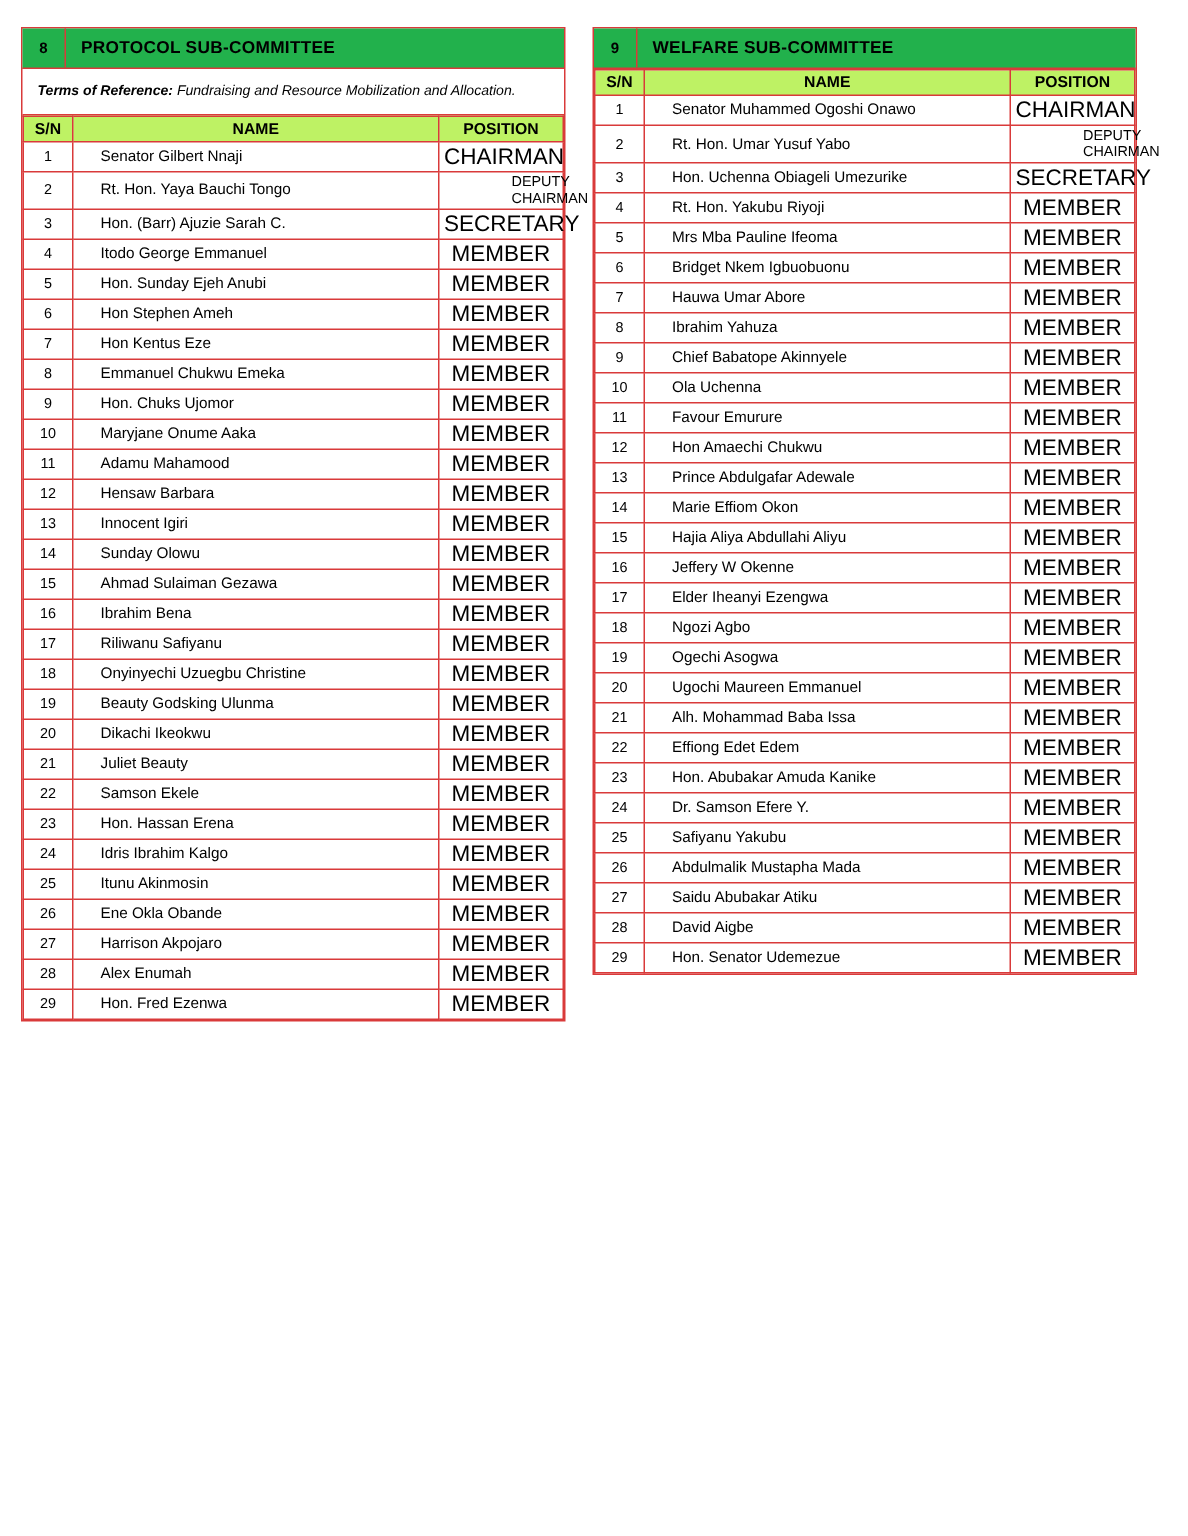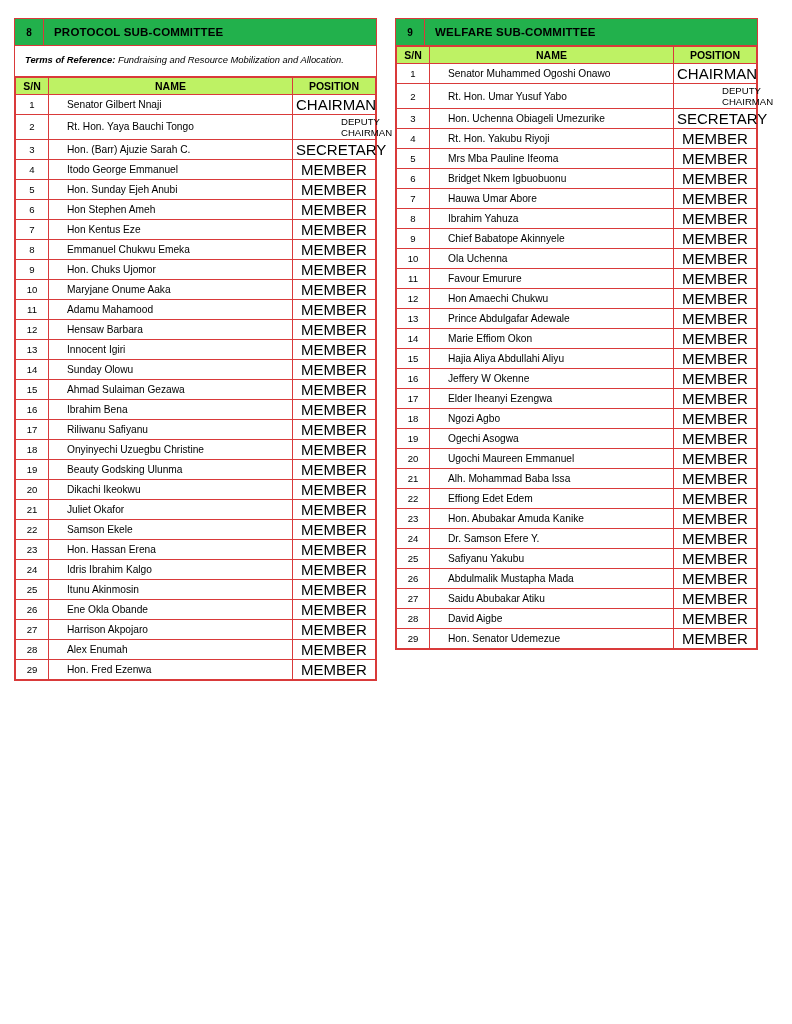--- a/index.html
+++ b/index.html
@@ -234,21 +234,21 @@
               <td class="name">Beauty Godsking Ulunma</td>
               <td class="pos">MEMBER</td>
             </tr>
             <tr>
               <td class="sn">20</td>
               <td class="name">Dikachi Ikeokwu</td>
               <td class="pos">MEMBER</td>
             </tr>
             <tr>
               <td class="sn">21</td>
-              <td class="name">Juliet Okafor</td>
+              <td class="name">Juliet Beauty</td>
               <td class="pos">MEMBER</td>
             </tr>
             <tr>
               <td class="sn">22</td>
               <td class="name">Samson Ekele</td>
               <td class="pos">MEMBER</td>
             </tr>
             <tr>
               <td class="sn">23</td>
               <td class="name">Hon. Hassan Erena</td>

